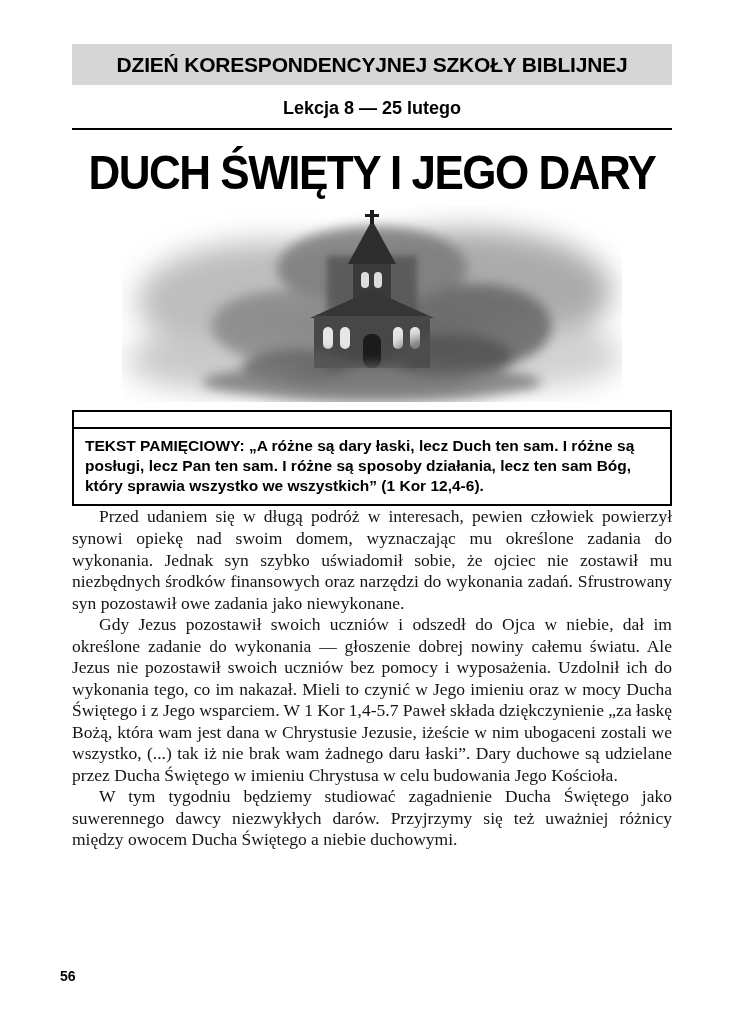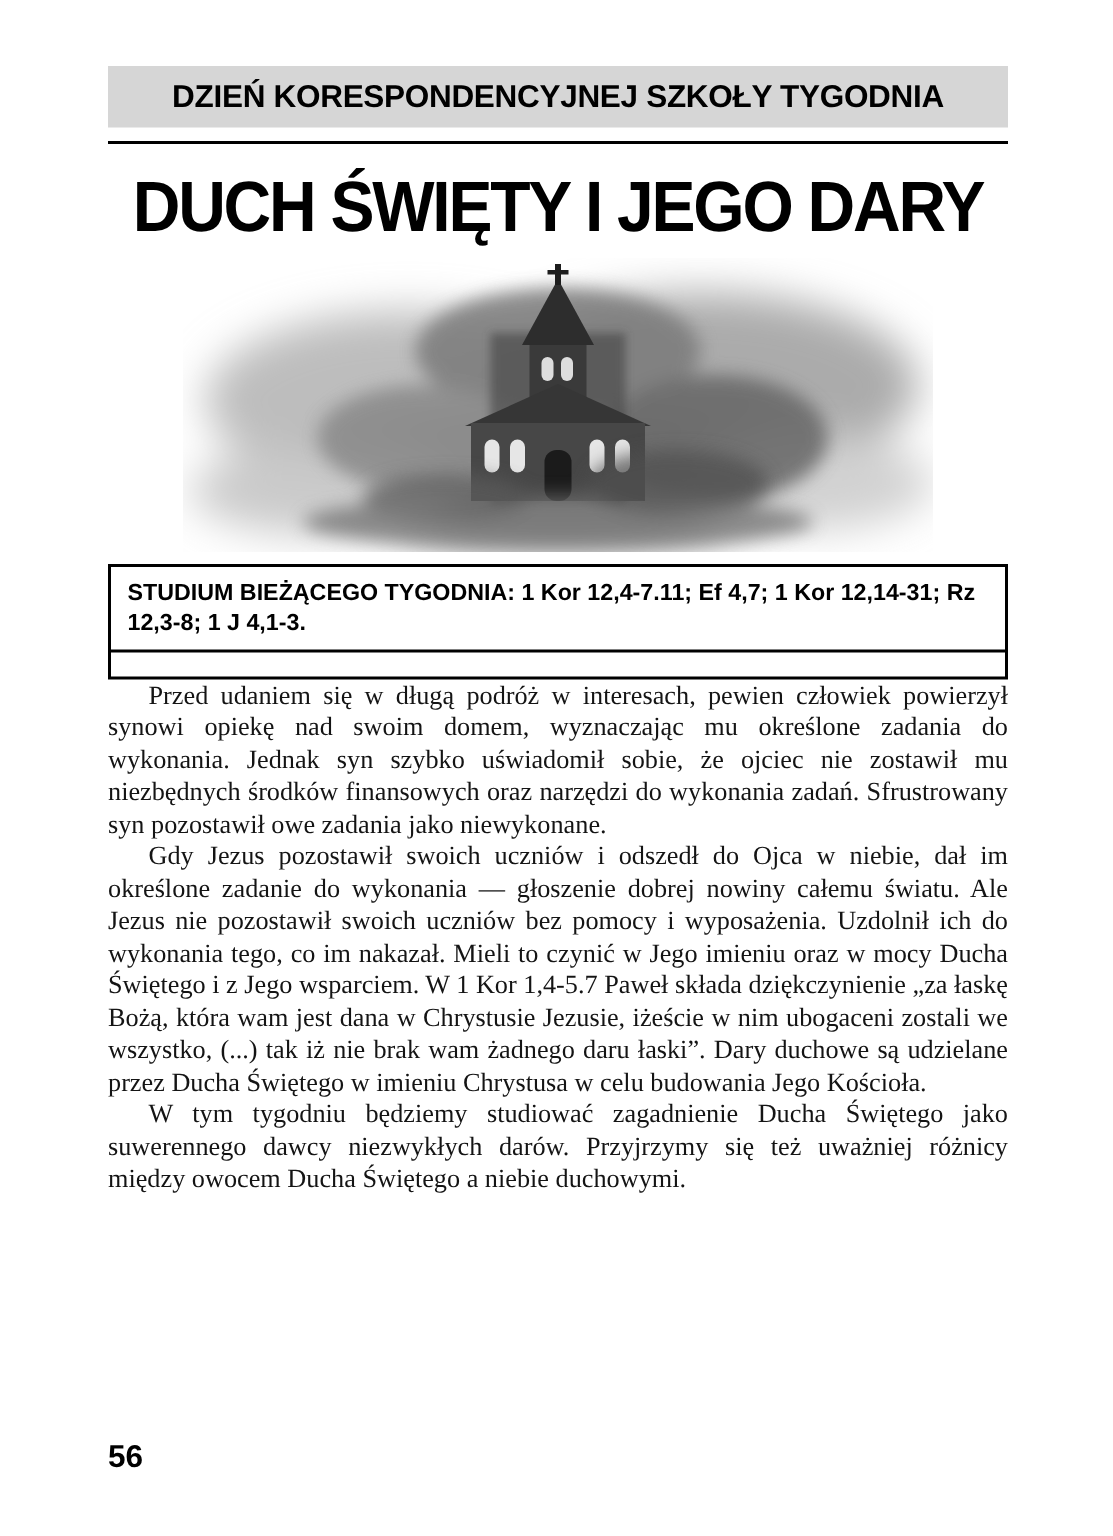--- a/index.html
+++ b/index.html
@@ -72,35 +72,36 @@
     margin: 7px -11px 7px -11px;
   }
   .content {
     font-size: 17.5px;
     line-height: 1.23;
     text-align: justify;
   }
   .content p { text-indent: 27px; }
   .page-number {
     position: absolute;
-    left: 72px;
+    left: 60px;
     bottom: 40px;
     font-family: "Liberation Sans", sans-serif;
     font-weight: bold;
-    font-size: 21px;
+    font-size: 14px;
     color: #000;
   }
 </style>
 </head>
 <body>
 
 <div class="page">
 
-  <div class="banner">DZIEŃ KORESPONDENCYJNEJ SZKOŁY TYGODNIA</div>
+  <div class="banner">DZIEŃ KORESPONDENCYJNEJ SZKOŁY BIBLIJNEJ</div>
 
+  <div class="lesson-line">Lekcja 8 — 25 lutego</div>
 
   <hr class="rule">
 
   <h1 class="main-title">DUCH ŚWIĘTY I JEGO DARY</h1>
 
   <div class="art">
     <svg width="500" height="196" viewBox="0 0 500 196">
       <defs>
         <filter id="blurBig" x="-50%" y="-50%" width="200%" height="200%">
             <feGaussianBlur stdDeviation="14"></feGaussianBlur>
@@ -154,22 +155,22 @@
 
       <g filter="url(#blurMid)" opacity="0.75">
         <ellipse cx="250" cy="176" rx="170" ry="18" fill="#6f6f6f"></ellipse>
         <ellipse cx="330" cy="150" rx="60" ry="22" fill="#4f4f4f"></ellipse>
         <ellipse cx="175" cy="160" rx="55" ry="16" fill="#5c5c5c"></ellipse>
       </g>
     </svg>
   </div>
 
   <div class="study-box">
-    <p><span>STUDIUM BIEŻĄCEGO TYGODNIA:</span><span> 1 Kor 12,4-7.11; Ef 4,7; 1 Kor 12,14-31; Rz 12,3-8; 1 J 4,1-3.</span></p>
     <hr class="box-divider">
+    <p><span>TEKST PAMIĘCIOWY:</span><span> „A różne są dary łaski, lecz Duch ten sam. I różne są posługi, lecz Pan ten sam. I różne są sposoby działania, lecz ten sam Bóg, który sprawia wszystko we wszystkich” (1 Kor 12,4-6).</span></p>
   </div>
 
   <div class="content">
     <p>Przed udaniem się w długą podróż w interesach, pewien człowiek powierzył synowi opiekę nad swoim domem, wyznaczając mu określone zadania do wykonania. Jednak syn szybko uświadomił sobie, że ojciec nie zostawił mu niezbędnych środków finansowych oraz narzędzi do wykonania zadań. Sfrustrowany syn pozostawił owe zadania jako niewykonane.</p>
     <p>Gdy Jezus pozostawił swoich uczniów i odszedł do Ojca w niebie, dał im określone zadanie do wykonania — głoszenie dobrej nowiny całemu światu. Ale Jezus nie pozostawił swoich uczniów bez pomocy i wyposażenia. Uzdolnił ich do wykonania tego, co im nakazał. Mieli to czynić w Jego imieniu oraz w mocy Ducha Świętego i z Jego wsparciem. W 1 Kor 1,4-5.7 Paweł składa dziękczynienie „za łaskę Bożą, która wam jest dana w Chrystusie Jezusie, iżeście w nim ubogaceni zostali we wszystko, (...) tak iż nie brak wam żadnego daru łaski”. Dary duchowe są udzielane przez Ducha Świętego w imieniu Chrystusa w celu budowania Jego Kościoła.</p>
     <p>W tym tygodniu będziemy studiować zagadnienie Ducha Świętego jako suwerennego dawcy niezwykłych darów. Przyjrzymy się też uważniej różnicy między owocem Ducha Świętego a niebie duchowymi.</p>
   </div>
 
   <div class="page-number">56</div>
 </div>

